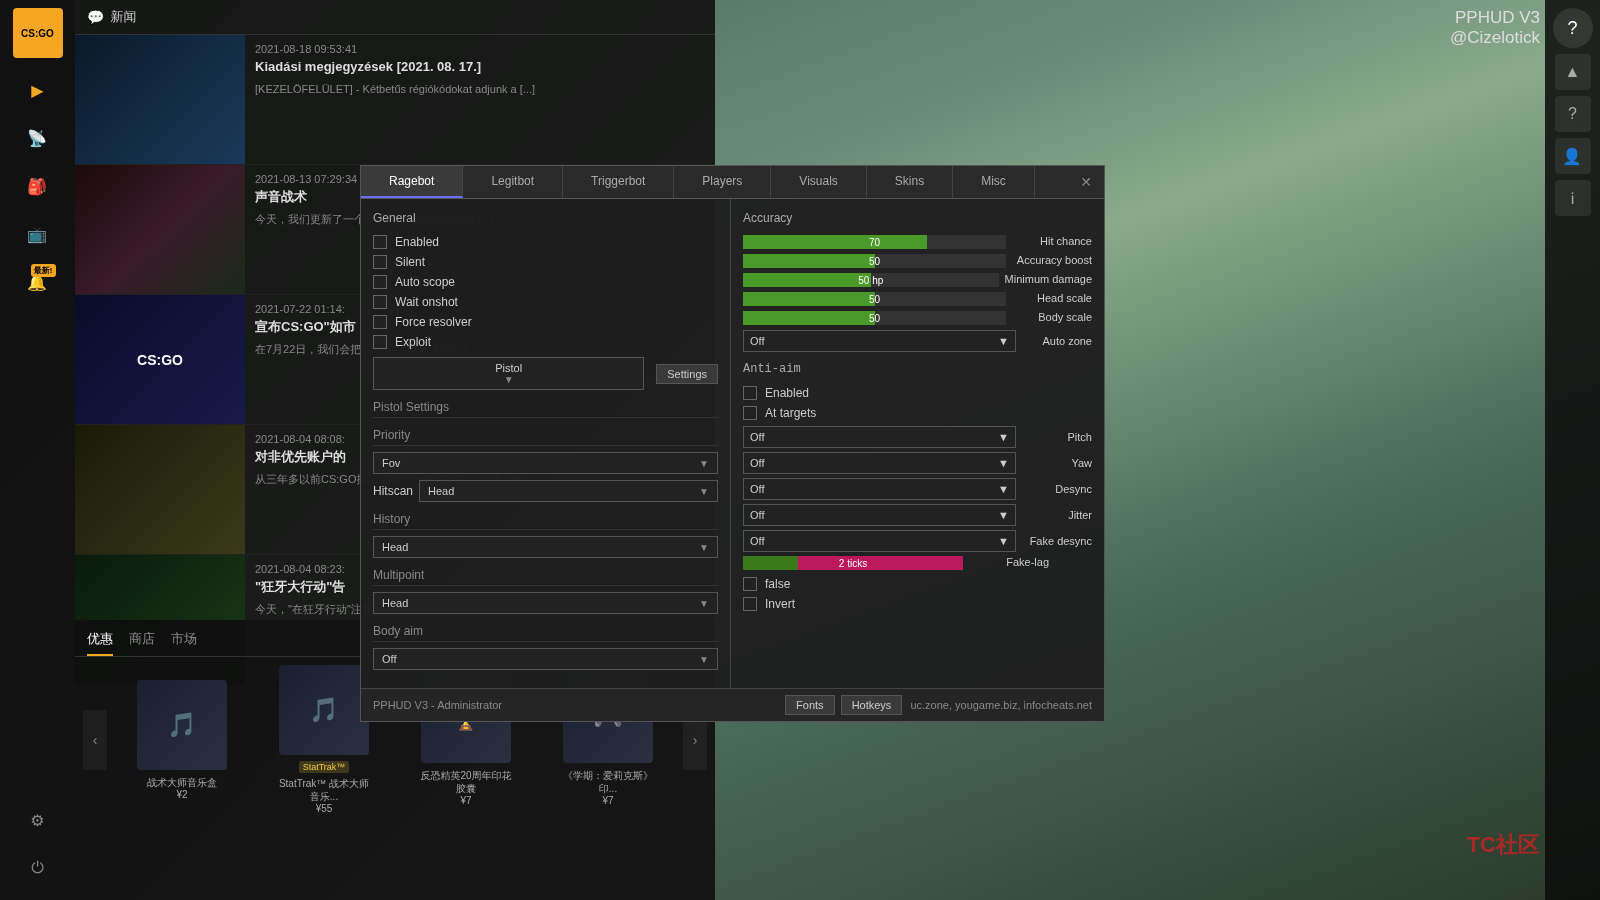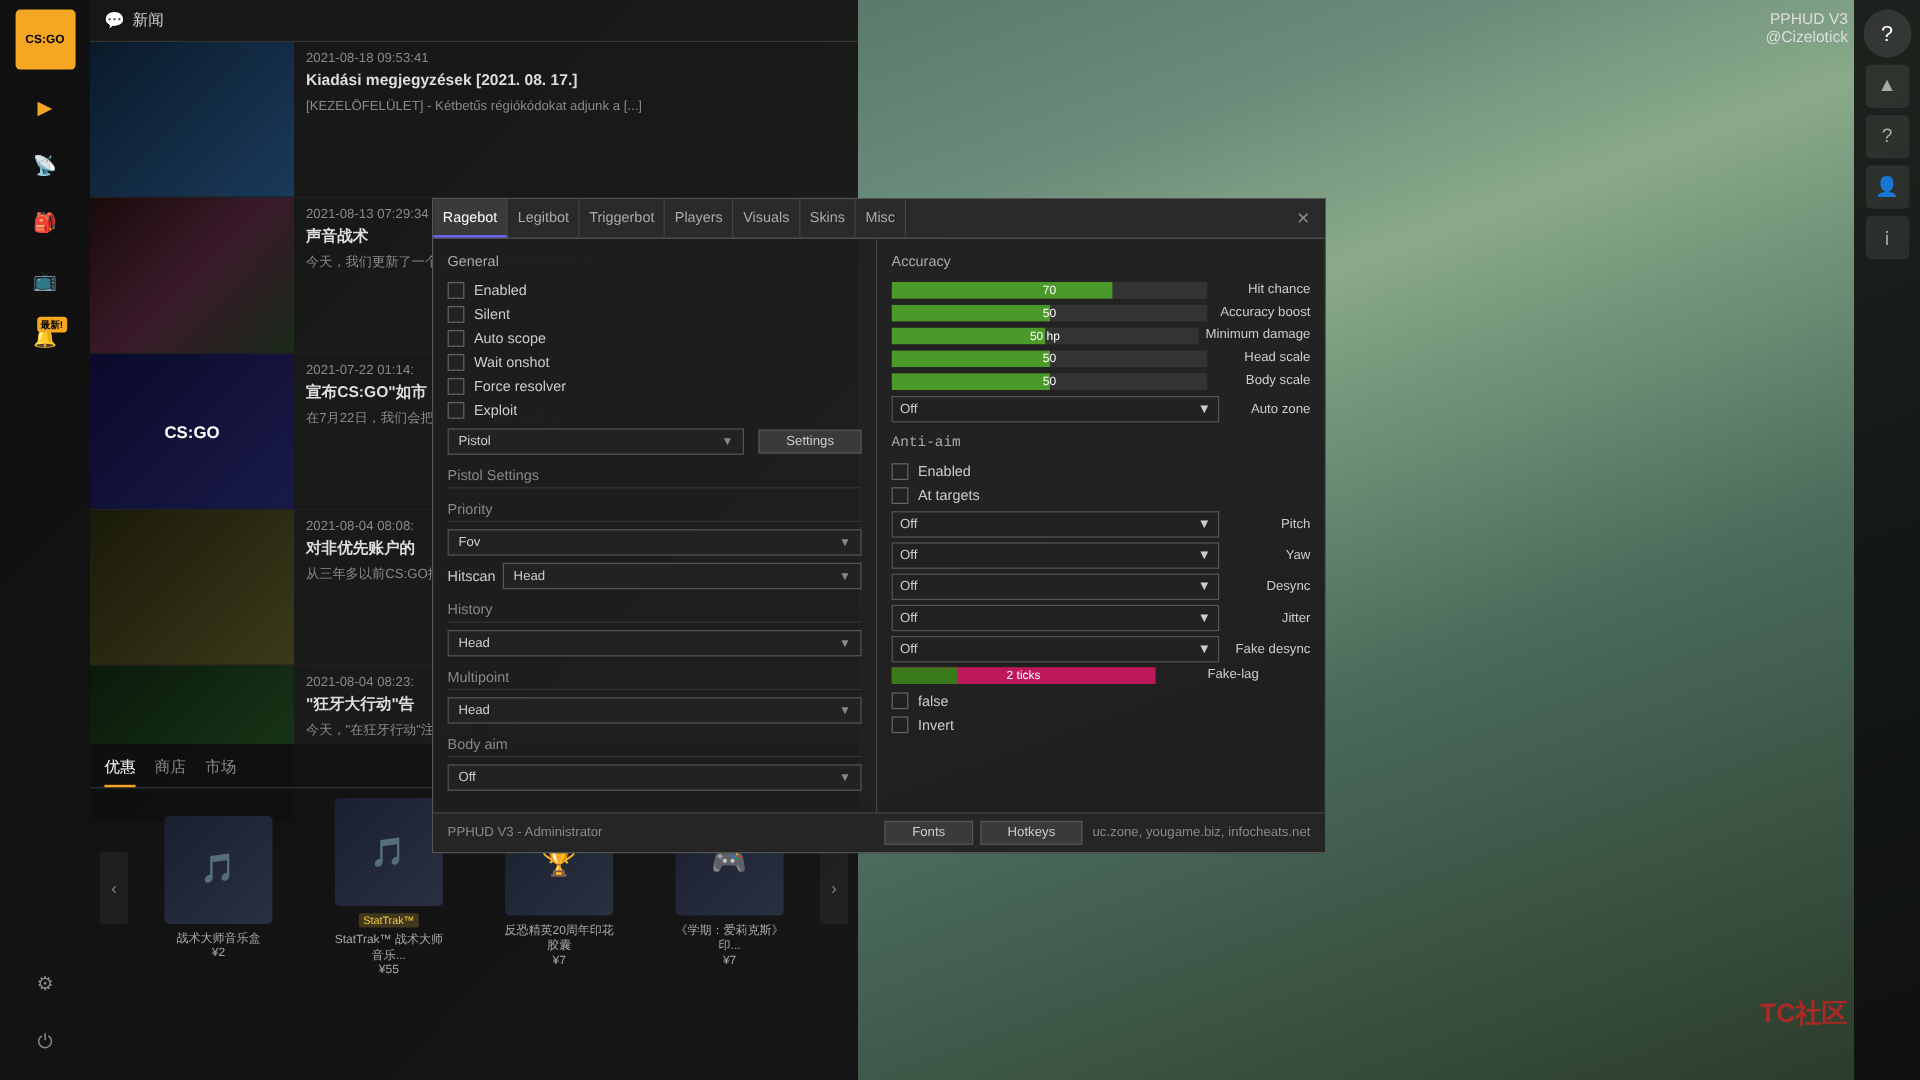--- a/index.html
+++ b/index.html
@@ -248,21 +248,21 @@
       font-family: Arial, sans-serif;
     }
 
     .cheat-tabs {
       display: flex;
       background: #2a2a2a;
       border-bottom: 1px solid #555;
     }
 
     .cheat-tab {
-      padding: 8px 8px;
+      padding: 8px 28px;
       font-size: 12px;
       color: #aaa;
       cursor: pointer;
       border-right: 1px solid #444;
     }
     .cheat-tab.active {
       background: #3a3a3a;
       color: #fff;
       border-bottom: 2px solid #6a6aff;
     }
@@ -434,36 +434,36 @@
       background: #252525;
       border-top: 1px solid #444;
       padding: 6px 12px;
       display: flex;
       align-items: center;
       font-size: 11px;
       color: #888;
     }
     .footer-admin { margin-right: auto; }
     .footer-btn {
-      padding: 3px 22px;
+      padding: 3px 10px;
       background: #3a3a3a;
       border: 1px solid #555;
       color: #ccc;
       font-size: 11px;
       cursor: pointer;
       margin-left: 6px;
     }
     .footer-links { color: #888; }
 
     
     .watermark {
       position: absolute;
       top: 8px; right: 60px;
       color: #ddd;
-      font-size: 13px;
+      font-size: 17px;
       z-index: 30;
       text-align: right;
     }
 
     
     .tc-watermark {
       position: absolute;
       bottom: 40px; right: 60px;
       z-index: 20;
       opacity: 0.8;
@@ -653,21 +653,21 @@
       <div class="option-row">
         <div class="checkbox"></div>
         <span class="option-label">Force resolver</span>
       </div>
       <div class="option-row">
         <div class="checkbox"></div>
         <span class="option-label">Exploit</span>
       </div>
 
       <div class="dropdown-row" style="margin-top:8px;gap:6px;">
-        <div class="dropdown" style="width:200px;">
+        <div class="dropdown" style="width:200px;flex-direction:column;">
           <span>Pistol</span>
           <span class="dropdown-arrow">▼</span>
         </div>
         <div class="footer-btn">Settings</div>
       </div>
 
       <div class="subsection">
         <div class="subsection-title">Pistol Settings</div>
       </div>
 

